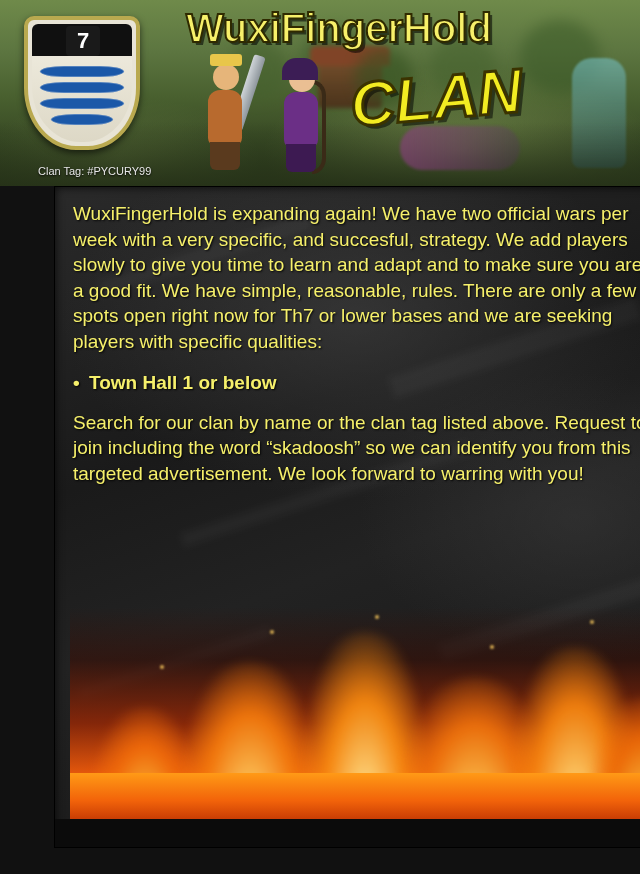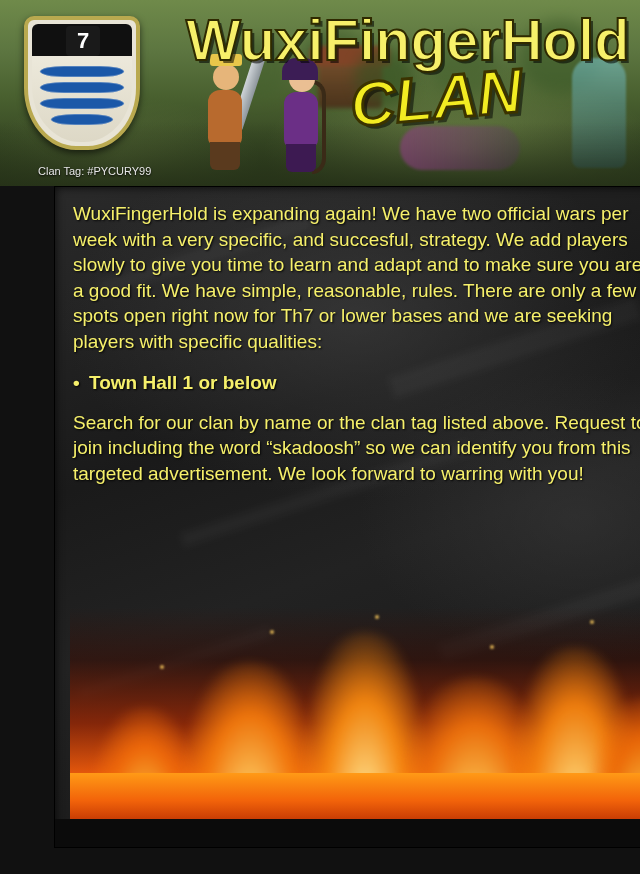--- a/index.html
+++ b/index.html
@@ -118,21 +118,21 @@
     color: #e7e7e7;
     font-size: 11px;
     text-shadow: 0 1px 2px #000;
     z-index: 6;
   }
 
   
   .title {
     position: absolute;
     left: 186px; top: 6px;
-    font-size: 58px;
+    font-size: 40px;
     font-weight: bold;
     color: #f7f06a;
     -webkit-text-stroke: 2px #2f2a00;
     text-shadow: 3px 3px 0 rgba(0,0,0,.55);
     letter-spacing: 0px;
     z-index: 5;
     white-space: nowrap;
   }
   .clanword {
     position: absolute;

